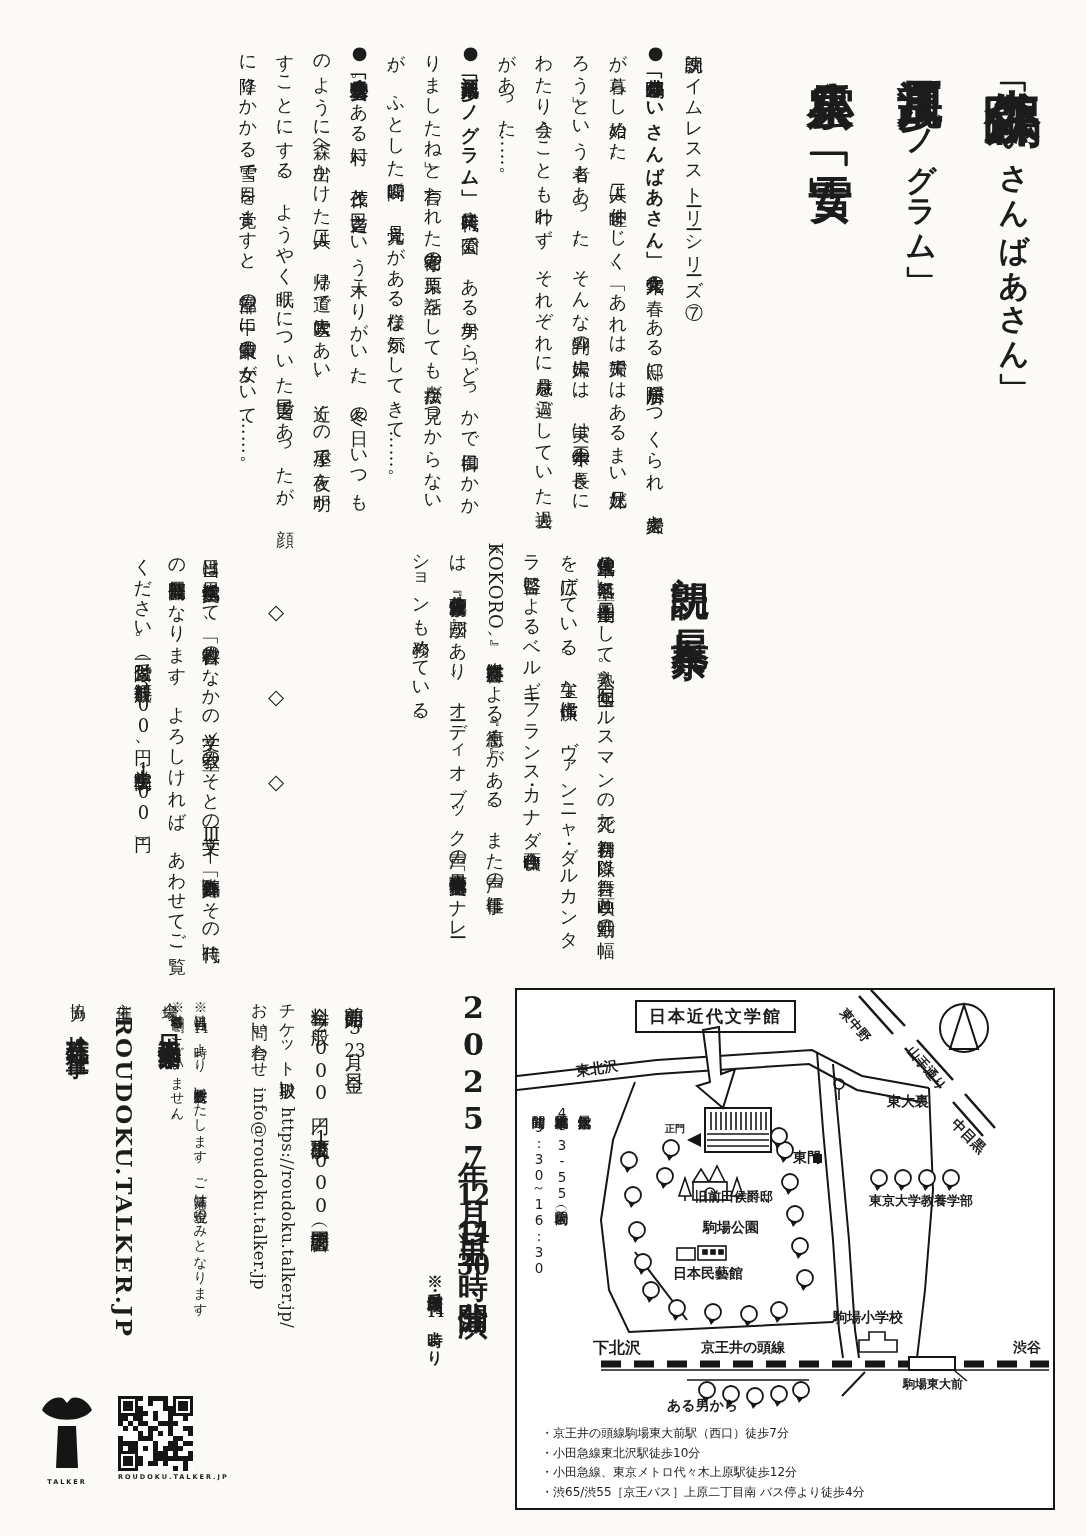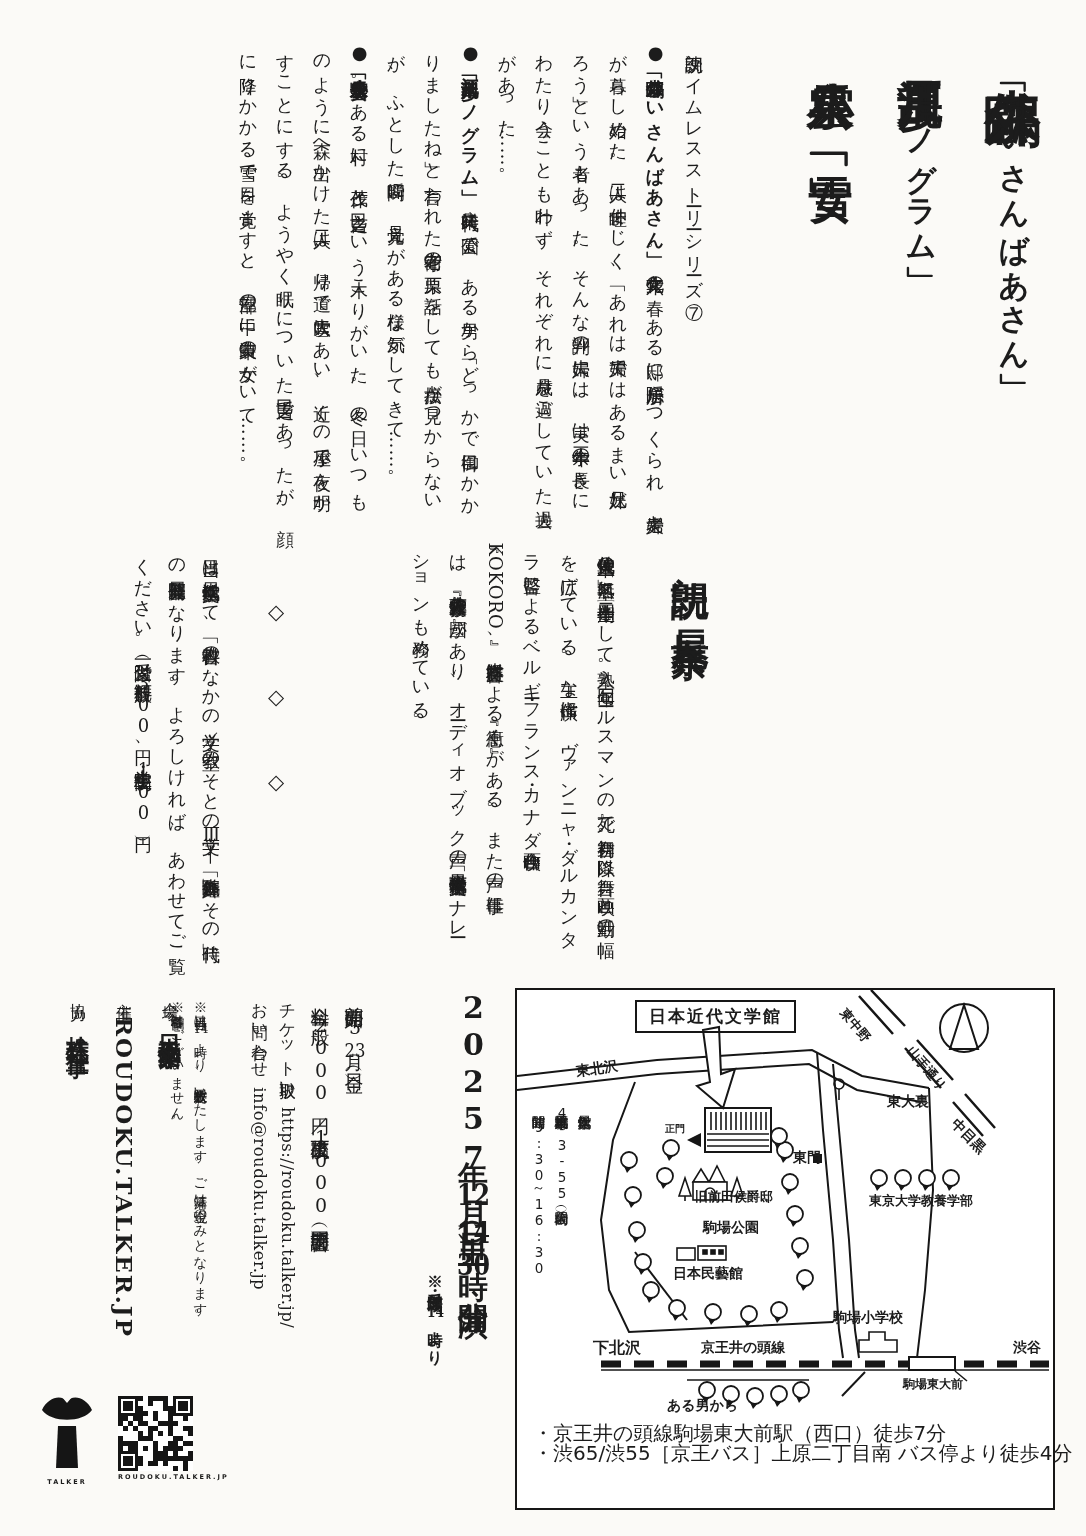--- a/index.html
+++ b/index.html
@@ -88,21 +88,21 @@
   #lb-maeda{left:178px;top:200px}
   #lb-komabapark{left:186px;top:230px;font-size:14px}
   #lb-todai{left:352px;top:204px}
   #lb-mingeikan{left:156px;top:276px;font-size:14px}
   #lb-shogakko{left:316px;top:320px;font-size:14px}
   #lb-shimokita{left:76px;top:350px;font-size:16px}
   #lb-keio{left:184px;top:350px;font-size:14px}
   #lb-shibuya{left:496px;top:350px;font-size:14px}
   #lb-todaimae{left:386px;top:388px;font-size:12px}
   #lb-komabano{left:150px;top:408px;font-size:14px}
-  #map-access{position:absolute;left:16px;top:434px;font-size:20px;line-height:19.5px}
+  #map-access{position:absolute;left:24px;top:434px;font-size:12px;line-height:19.5px}
   #map-access p{margin:0;white-space:nowrap}
 </style>
 </head>
 <body>
 
 <div id="poster">
 
   <div class="v title" id="title1">
     <span class="t-author">森鷗外</span>
     <span class="t-work">「ぢいさんばあさん」</span>
@@ -528,17 +528,19 @@
     <div class="ml" id="lb-shogakko">駒場小学校</div>
     <div class="ml" id="lb-shimokita">下北沢</div>
     <div class="ml" id="lb-keio">京王井の頭線</div>
     <div class="ml" id="lb-shibuya">渋谷</div>
     <div class="ml" id="lb-todaimae">駒場東大前</div>
     <div class="ml" id="lb-komabano">ある男から</div>
 
     <div id="map-access">
 
     <p>・京王井の頭線駒場東大前駅（西口）徒歩7分</p>
+        <p>・小田急線東北沢駅徒歩10分</p>
+        <p>・小田急線、東京メトロ代々木上原駅徒歩12分</p>
         <p>・渋65/渋55［京王バス］上原二丁目南 バス停より徒歩4分</p>
       </div>
   </div>
 
 </div>
 
 </body></html>

